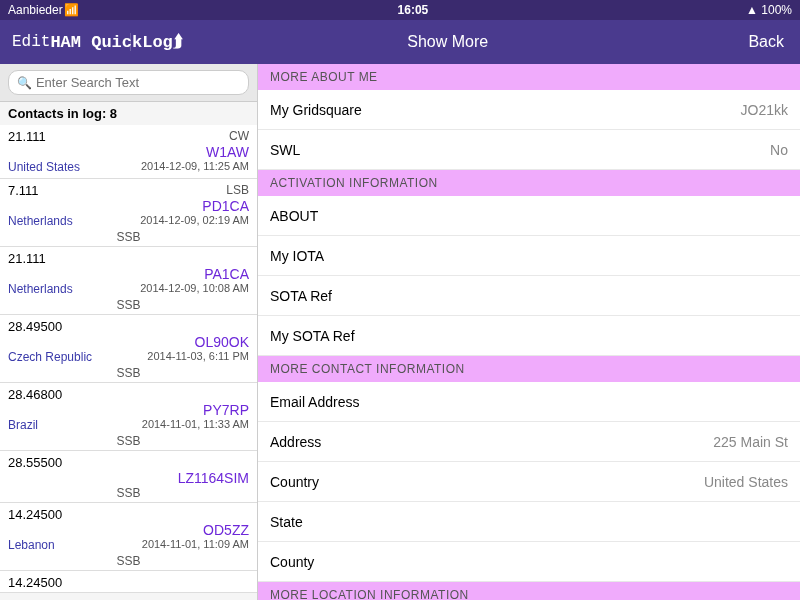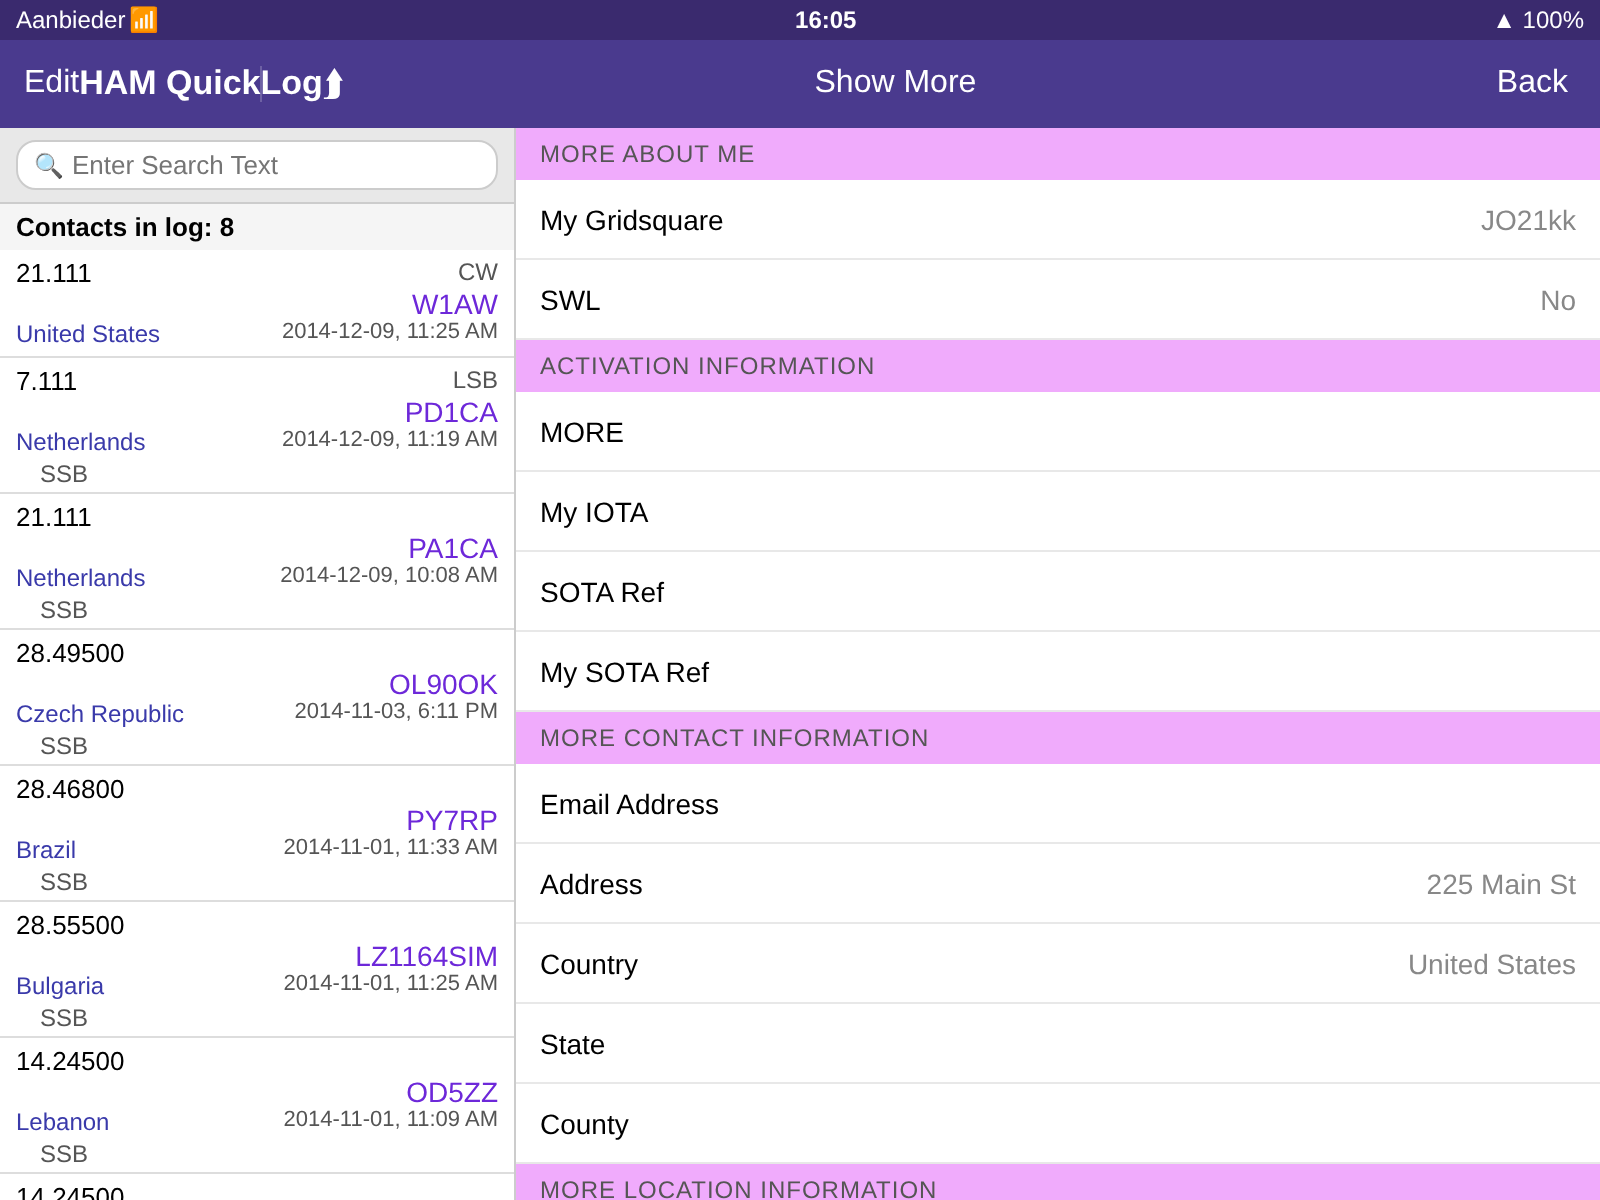--- a/index.html
+++ b/index.html
@@ -26,20 +26,21 @@
       display: flex;
       align-items: center;
       height: 44px;
     }
     .nav-left {
       width: 130px;
       display: flex;
       align-items: center;
       justify-content: space-between;
       padding: 0 12px;
+      font-family: Liberation Mono, monospace;
     }
     .nav-left .edit-btn {
       color: #fff;
       font-size: 16px;
       cursor: pointer;
     }
     .nav-title {
       font-size: 17px;
       font-weight: 600;
       color: #fff;
@@ -136,21 +137,21 @@
     }
     .contact-row2 {
       display: flex;
       justify-content: space-between;
       padding: 0 8px 2px 8px;
     }
     .contact-country { font-size: 12px; color: #3a3aaa; }
     .contact-datetime { font-size: 11px; color: #555; }
     .contact-subrow {
       display: flex;
-      justify-content: flex-start;
+      justify-content: center;
       padding: 0 20px;
     }
     .contact-submode { font-size: 12px; color: #555; }
 
     
     .right-panel {
       flex: 1;
       overflow-y: auto;
       background: #fff;
     }
@@ -230,21 +231,21 @@
 
   </div>
         <div class="contact-item">
     <div class="contact-row1">
       <span class="contact-freq">7.111</span>
       <span class="contact-mode">LSB</span>
     </div>
     <div class="contact-callsign">PD1CA</div>
     <div class="contact-row2">
       <span class="contact-country">Netherlands</span>
-      <span class="contact-datetime">2014-12-09, 11:19 AM</span>
+      <span class="contact-datetime">2014-12-09, 02:19 AM</span>
     </div>
     <div class="contact-subrow">
             <span class="contact-submode">SSB</span>
           </div>
   </div>
         <div class="contact-item">
     <div class="contact-row1">
       <span class="contact-freq">21.111</span>
       <span class="contact-mode"></span>
     </div>
@@ -284,24 +285,20 @@
     <div class="contact-subrow">
             <span class="contact-submode">SSB</span>
           </div>
   </div>
         <div class="contact-item">
     <div class="contact-row1">
       <span class="contact-freq">28.55500</span>
       <span class="contact-mode"></span>
     </div>
     <div class="contact-callsign">LZ1164SIM</div>
-    <div class="contact-row2">
-      <span class="contact-country">Bulgaria</span>
-      <span class="contact-datetime">2014-11-01, 11:25 AM</span>
-    </div>
     <div class="contact-subrow">
             <span class="contact-submode">SSB</span>
           </div>
   </div>
         <div class="contact-item">
     <div class="contact-row1">
       <span class="contact-freq">14.24500</span>
       <span class="contact-mode"></span>
     </div>
     <div class="contact-callsign">OD5ZZ</div>
@@ -328,21 +325,21 @@
       <div class="detail-row">
       <span class="detail-label">My Gridsquare</span>
       <span class="detail-value">JO21kk</span>
     </div>
       <div class="detail-row">
       <span class="detail-label">SWL</span>
       <span class="detail-value">No</span>
     </div>
       <div class="section-header">ACTIVATION INFORMATION</div>
       <div class="detail-row">
-      <span class="detail-label">MORE</span>
+      <span class="detail-label">ABOUT</span>
       <span class="detail-value"></span>
     </div>
       <div class="detail-row">
       <span class="detail-label">My IOTA</span>
       <span class="detail-value"></span>
     </div>
       <div class="detail-row">
       <span class="detail-label">SOTA Ref</span>
       <span class="detail-value"></span>
     </div>

